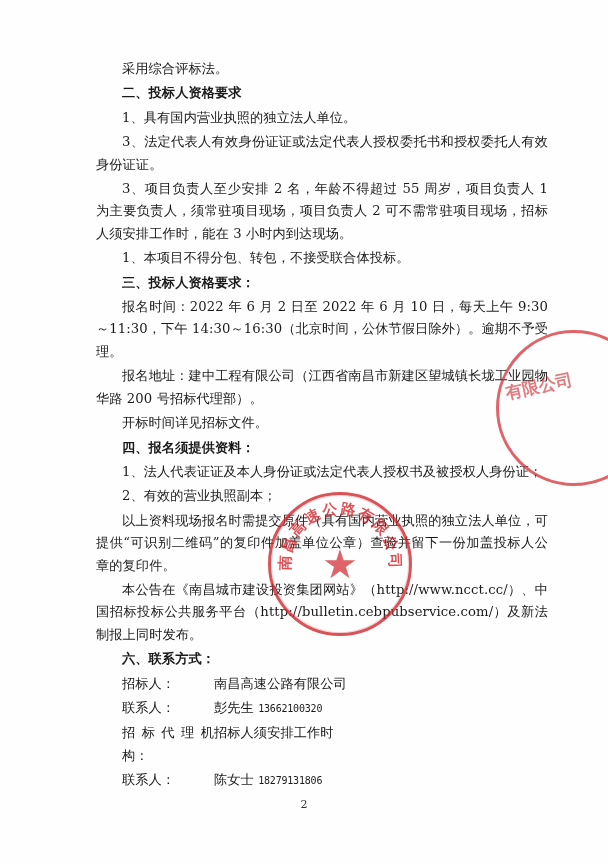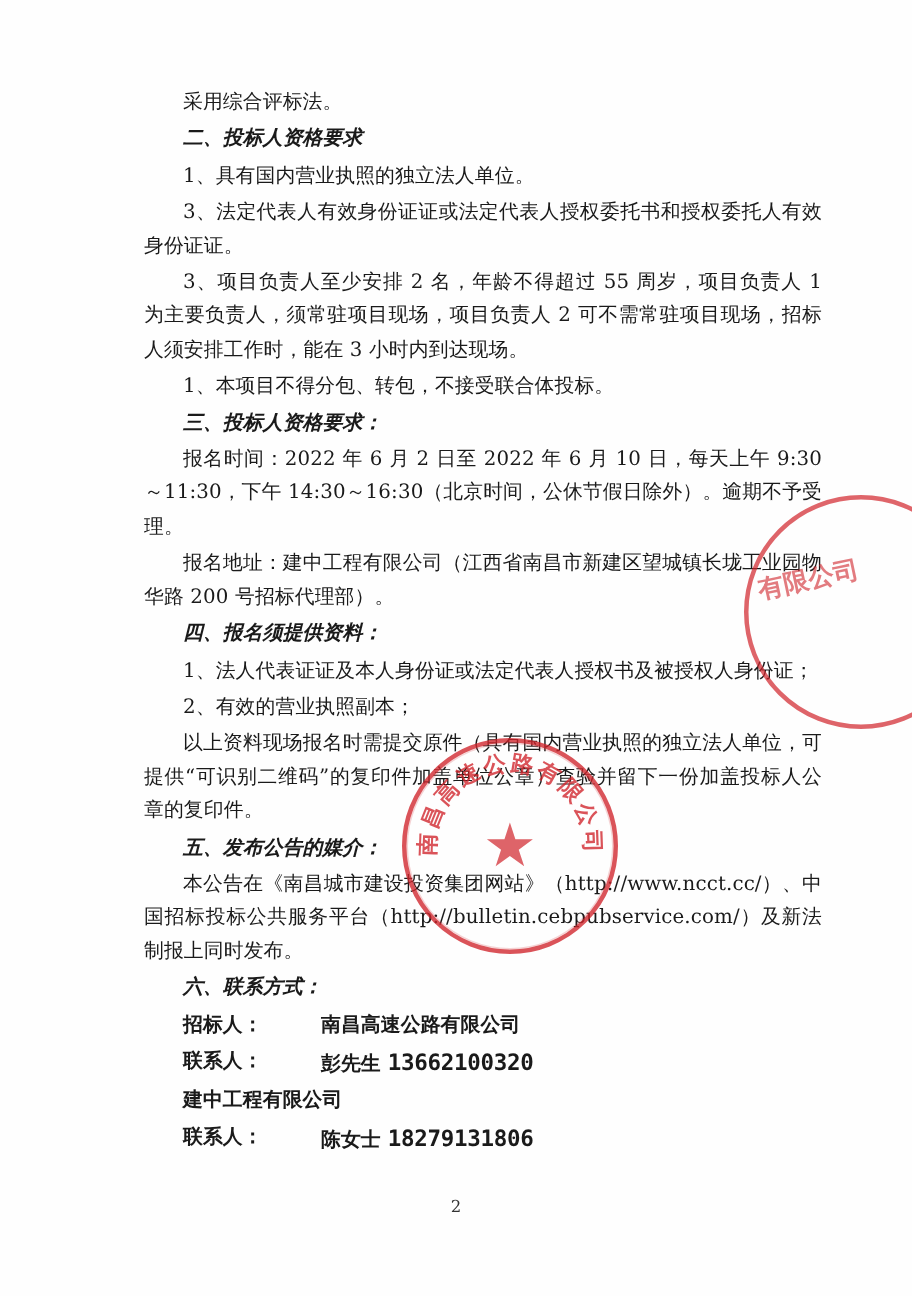--- a/index.html
+++ b/index.html
@@ -32,36 +32,34 @@
     font-size: 13.2px;
     line-height: 22.4px;
     text-align: justify;
     text-justify: inter-ideograph;
     letter-spacing: 0.1px;
   }
   .indent2 { text-indent: 26px; }
   .heading {
     font-weight: bold;
     text-indent: 26px;
-    font-style: italic;
   }
   .contact-row {
     display: flex;
     text-indent: 0;
     margin-left: 26px;
-    font-weight: bold;
   }
   .contact-label {
     width: 92px;
     flex: 0 0 92px;
   }
   .contact-value { flex: 1 1 auto; }
   .mono {
     font-family: "DejaVu Sans Mono", "Liberation Mono", monospace;
-    font-size: 15px;
+    font-size: 10px;
     letter-spacing: -0.2px;
   }
   .pagenum {
     position: absolute;
     left: 0;
     right: 0;
     top: 798px;
     text-align: center;
     font-size: 11px;
     color: #333;
@@ -138,44 +136,45 @@
 
     <p class="heading">二、投标人资格要求</p>
     <p class="indent2">1、具有国内营业执照的独立法人单位。</p>
     <p class="indent2">3、法定代表人有效身份证证或法定代表人授权委托书和授权委托人有效身份证证。</p>
     <p class="indent2">3、项目负责人至少安排 2 名，年龄不得超过 55 周岁，项目负责人 1 为主要负责人，须常驻项目现场，项目负责人 2 可不需常驻项目现场，招标人须安排工作时，能在 3 小时内到达现场。</p>
     <p class="indent2">1、本项目不得分包、转包，不接受联合体投标。</p>
 
     <p class="heading">三、投标人资格要求：</p>
     <p class="indent2">报名时间：2022 年 6 月 2 日至 2022 年 6 月 10 日，每天上午 9:30～11:30，下午 14:30～16:30（北京时间，公休节假日除外）。逾期不予受理。</p>
     <p class="indent2">报名地址：建中工程有限公司（江西省南昌市新建区望城镇长垅工业园物华路 200 号招标代理部）。</p>
+    <p class="indent2">开标时间详见招标文件。</p>
 
     <p class="heading">四、报名须提供资料：</p>
     <p class="indent2">1、法人代表证证及本人身份证或法定代表人授权书及被授权人身份证；</p>
     <p class="indent2">2、有效的营业执照副本；</p>
     <p class="indent2">以上资料现场报名时需提交原件（具有国内营业执照的独立法人单位，可提供“可识别二维码”的复印件加盖单位公章）查验并留下一份加盖投标人公章的复印件。</p>
 
-    <p class="heading">五、发布公告的媒介：</p>
     <p class="indent2">本公告在《南昌城市建设投资集团网站》（http://www.ncct.cc/）、中国招标投标公共服务平台（http://bulletin.cebpubservice.com/）及新法制报上同时发布。</p>
 
     <p class="heading">六、联系方式：</p>
 
     <p class="contact-row">
       <span class="contact-label">招标人：</span>
       <span class="contact-value">南昌高速公路有限公司</span>
     </p>
     <p class="contact-row">
       <span class="contact-label">联系人：</span>
       <span class="contact-value">
         <span>彭先生</span>
         <span class="mono">13662100320</span>
       </span>
     </p>
     <p class="contact-row">
-      <span class="contact-value">建中工程有限公司</span>
+      <span class="contact-label">招标代理机构：</span>
+      <span class="contact-value">招标人须安排工作时</span>
     </p>
     <p class="contact-row">
       <span class="contact-label">联系人：</span>
       <span class="contact-value">
         <span>陈女士</span>
         <span class="mono">18279131806</span>
       </span>
     </p>
 
   </div>

